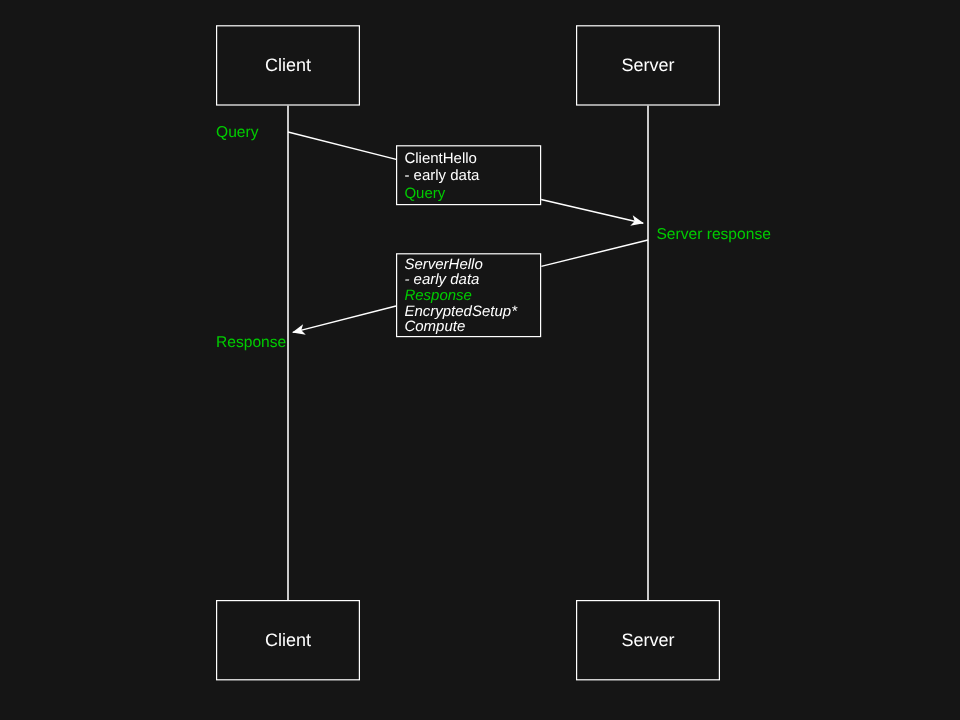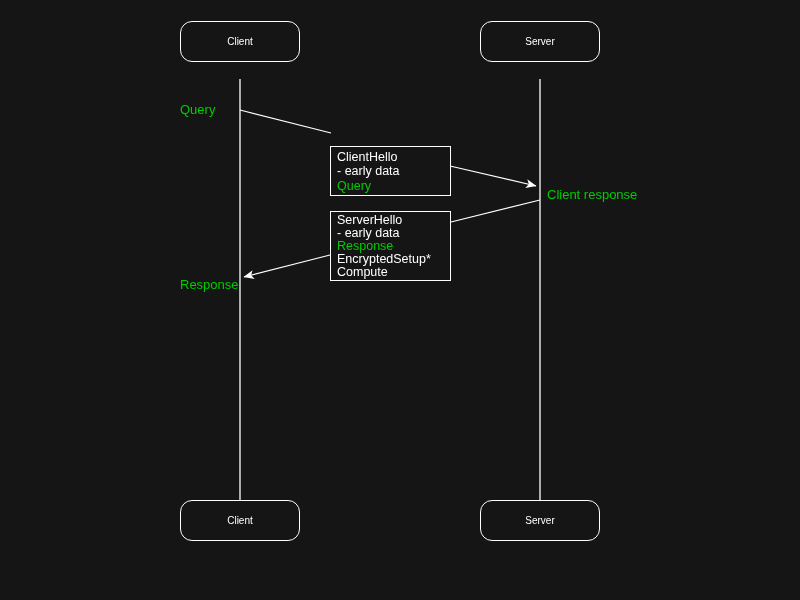--- a/index.html
+++ b/index.html
@@ -24,50 +24,50 @@
   }
   .connector-layer path, .connector-layer line {
     stroke: var(--fg);
     fill: none;
   }
   #arrowhead path { fill: var(--fg); stroke: none; }
 
   .actor {
     position: absolute;
     width: 120px;
-    height: 41px;
+    height: 67px;
     box-sizing: border-box;
     border: 1.3px solid var(--fg);
-    border-radius: 12px;
+    border-radius: 0;
     display: flex;
     align-items: center;
     justify-content: center;
     color: var(--fg);
-    font-size: 10px;
+    font-size: 15px;
     background: var(--bg);
   }
   .actor.client-top  { left: 180px; top: 21px; }
   .actor.server-top  { left: 480px; top: 21px; }
   .actor.client-bottom { left: 180px; top: 500px; }
   .actor.server-bottom { left: 480px; top: 500px; }
 
   .note {
     position: absolute;
     left: 330px;
     width: 121px;
     box-sizing: border-box;
     border: 1.3px solid var(--fg);
     background: var(--bg);
     color: var(--fg);
     font-size: 12.5px;
     padding: 3px 6px 0 6px;
   }
-  .note.client-hello { top: 121px; height: 50px; margin-top: 25px; }
+  .note.client-hello { top: 121px; height: 50px; }
   .note.client-hello .note-line { line-height: 14.3px; }
-  .note.server-hello { top: 211px; height: 70px; padding-top: 2px; }
+  .note.server-hello { top: 211px; height: 70px; padding-top: 2px; font-style: italic; }
   .note.server-hello .note-line { line-height: 13.1px; }
   .note-line { white-space: nowrap; }
   .note-line[data-color="green"] { color: var(--green); }
 
   .msg-label {
     position: absolute;
     color: var(--green);
     font-size: 13px;
     line-height: 14px;
     white-space: nowrap;
@@ -109,21 +109,21 @@
   <div class="actor client-bottom">
     <span>Client</span>
   </div>
 
   <div class="actor server-bottom">
     <span>Server</span>
   </div>
 
   <div class="msg-label query">Query</div>
 
-  <div class="msg-label compute">Client response</div>
+  <div class="msg-label compute">Server response</div>
 
   <div class="msg-label response">Response</div>
 
   <div class="note client-hello">
     <div class="note-line" data-color="white">ClientHello</div>
     <div class="note-line" data-color="white">- early data</div>
     <div class="note-line" data-color="green">Query</div>
   </div>
 
   <div class="note server-hello">

